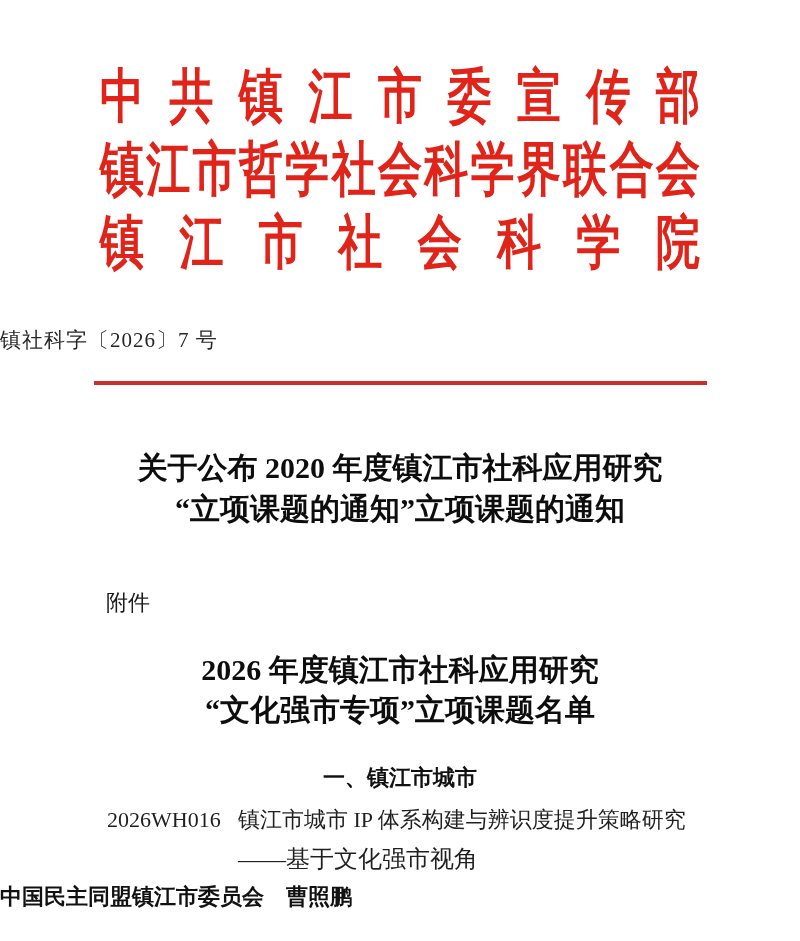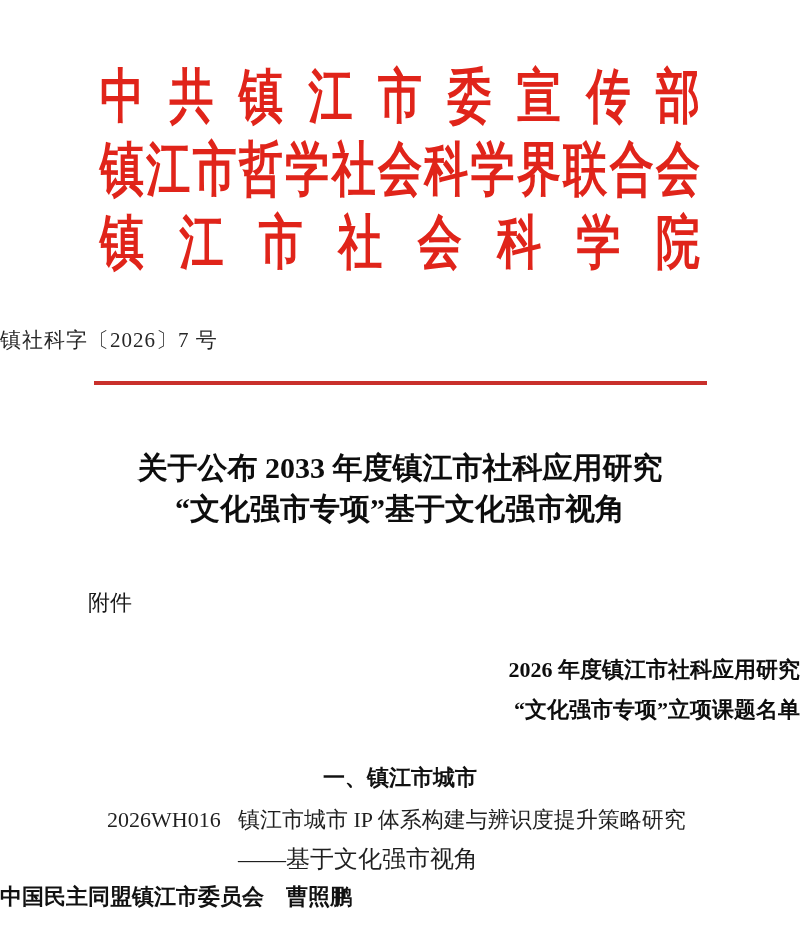--- a/index.html
+++ b/index.html
@@ -80,35 +80,35 @@
     font-size: 30px;
     line-height: 41px;
     font-weight: bold;
     color: #0d0d0d;
   }
 
   
   .attachment {
     position: absolute;
     top: 590px;
-    left: 88px;
+    left: 106px;
     font-size: 22px;
     line-height: 26px;
     font-family: "Liberation Sans", "DejaVu Sans", sans-serif;
     color: #1a1a1a;
   }
 
   
   .list-title {
     position: absolute;
     top: 650px;
     left: 0;
     width: 800px;
-    text-align: right;
-    font-size: 22px;
+    text-align: center;
+    font-size: 30px;
     line-height: 40px;
     font-weight: bold;
     color: #0d0d0d;
   }
 
   
   .section-heading {
     position: absolute;
     top: 765px;
     left: 0;
@@ -176,22 +176,22 @@
     <div class="hline">
       <span class="hline-text">镇江市社会科学院</span>
     </div>
   </div>
 
   <div class="doc-number">镇社科字〔2026〕7 号</div>
 
   <div class="red-rule"></div>
 
   <div class="notice-title">
-    <div>关于公布 2033 年度镇江市社科应用研究</div>
-    <div>“文化强市专项”基于文化强市视角</div>
+    <div>关于公布 2020 年度镇江市社科应用研究</div>
+    <div>“立项课题的通知”立项课题的通知</div>
   </div>
 
   <div class="attachment">附件</div>
 
   <div class="list-title">
     <div>2026 年度镇江市社科应用研究</div>
     <div>“文化强市专项”立项课题名单</div>
   </div>
 
   <div class="section-heading">一、镇江市城市</div>

